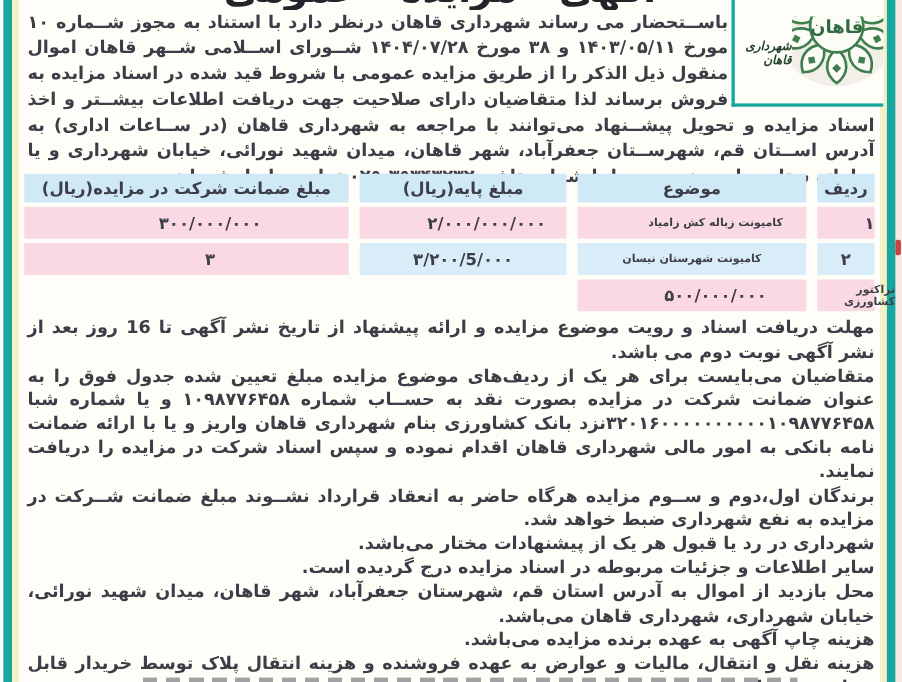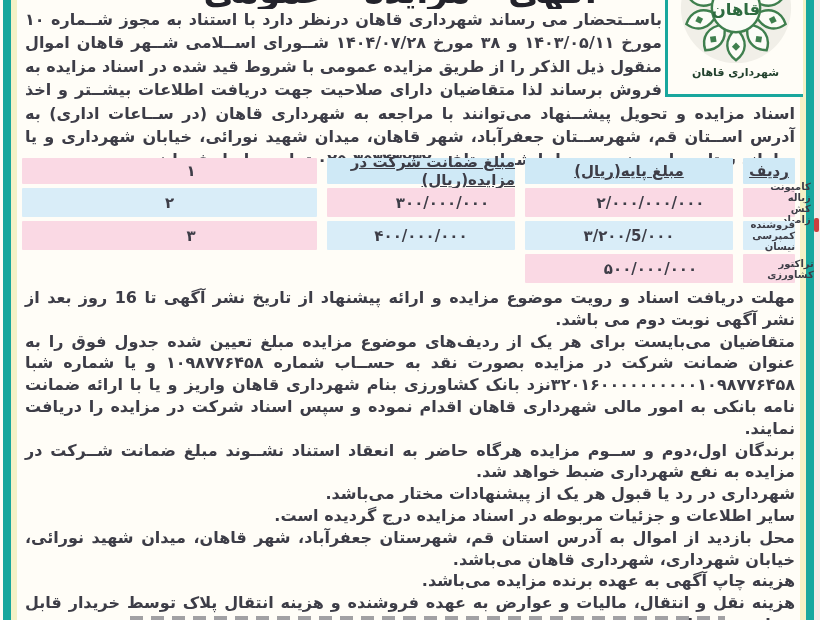--- a/index.html
+++ b/index.html
@@ -38,27 +38,27 @@
   .title-text{
     font-size:34px;font-weight:bold;color:#23232b;line-height:1;
     margin-top:-26px;word-spacing:26px;white-space:nowrap;
   }
   
   .logo-box{
     position:absolute;top:0;right:17px;width:138px;height:97px;
     background:var(--paper);
     border-left:3px solid var(--teal);
     border-bottom:3px solid var(--teal);
-    display:flex;flex-direction:column;align-items:center;
+    display:flex;flex-direction:row;align-items:center;
     box-sizing:border-box;
   }
   .logo-art{width:116px;height:64px;overflow:hidden;display:flex;justify-content:center;}
   .logo-art svg{width:116px;height:116px;margin-top:-50px;flex:none;}
   .logo-caption{
-    font-size:11px;font-weight:bold;
+    font-size:11px;font-style:italic;font-weight:bold;
     color:#23422e;margin-top:2px;
   }
   
   .intro{
     position:absolute;top:8px;right:25px;left:25px;
     font-size:16px;line-height:23.4px;font-weight:600;
     text-align:justify;
   }
   .logo-reserve{float:right;width:133px;height:88px;}
   
@@ -67,21 +67,21 @@
     display:grid;
     grid-template-columns:52px 208px 188px 1fr;
     grid-template-rows:26px 29px 29px 29px;
     gap:4px 10px;
   }
   .cell{
     display:flex;align-items:center;justify-content:center;
     font-weight:700;font-size:15px;border-radius:1px;
   }
   .cell.subject{font-size:10px;}
-  .th{background:var(--header_blue);text-decoration:underline;}
+  .th{background:var(--header_blue);}
   .pink{background:var(--row_pink);padding-left:43px;}
   .blue{background:var(--row_blue);}
   
   .notes{
     position:absolute;top:287px;right:25px;left:25px;
     font-size:16px;line-height:21.8px;font-weight:600;
     text-align:justify;
   }
   .notes p{margin:0;}
   
@@ -133,42 +133,42 @@
     </div>
     <div class="logo-caption">شهرداری قاهان</div>
   </div>
 
   <div class="intro">
     <span class="logo-reserve"></span><span>باســتحضار می رساند شهرداری قاهان درنظر دارد با استناد به مجوز شــماره ۱۰ مورخ ۱۴۰۳/۰۵/۱۱ و ۳۸ مورخ ۱۴۰۴/۰۷/۲۸ شــورای اســلامی شــهر قاهان اموال منقول ذیل الذکر را از طریق مزایده عمومی با شروط قید شده در اسناد مزایده به فروش برساند لذا متقاضیان دارای صلاحیت جهت دریافت اطلاعات بیشــتر و اخذ اسناد مزایده و تحویل پیشــنهاد می‌توانند با مراجعه به شهرداری قاهان (در ســاعات اداری) به آدرس اســتان قم، شهرســتان جعفرآباد، شهر قاهان، میدان شهید نورائی، خیابان شهرداری و یا سامانه ستاد مراجعه نموده و یا با شماره تلفن ۳۵۳۴۳۲۳۲-۰۲۵ تماس حاصل فرمایند.</span>
   </div>
 
   <div class="auction-table">
     <div class="cell th">ردیف</div>
+    <div class="cell th">موضوع</div>
     <div class="cell th">مبلغ پایه(ریال)</div>
     <div class="cell th">مبلغ ضمانت شرکت در مزایده(ریال)</div>
 
     <div class="cell pink">۱</div>
     <div class="cell pink subject">کامیونت زباله کش زامیاد</div>
     <div class="cell pink">۲/۰۰۰/۰۰۰/۰۰۰</div>
     <div class="cell pink">۳۰۰/۰۰۰/۰۰۰</div>
 
     <div class="cell blue">۲</div>
-    <div class="cell blue subject">فروشنده کمپرسی نیسان</div>
+    <div class="cell blue subject">کامیونت شهرستان نیسان</div>
     <div class="cell blue">۳/۲۰۰/5/۰۰۰</div>
-    <div class="cell blue">۴۰۰/۰۰۰/۰۰۰</div>
 
     <div class="cell pink">۳</div>
     <div class="cell pink subject">تراکتور کشاورزی</div>
     <div class="cell pink">۵۰۰/۰۰۰/۰۰۰</div>
   </div>
 
   <div class="notes">
     <p>مهلت دریافت اسناد و رویت موضوع مزایده و ارائه پیشنهاد از تاریخ نشر آگهی تا 16 روز بعد از نشر آگهی نوبت دوم می باشد.</p>
     <p>متقاضیان می‌بایست برای هر یک از ردیف‌های موضوع مزایده مبلغ تعیین شده جدول فوق را به عنوان ضمانت شرکت در مزایده بصورت نقد به حســاب شماره ۱۰۹۸۷۷۶۴۵۸ و یا شماره شبا ۳۲۰۱۶۰۰۰۰۰۰۰۰۰۰۱۰۹۸۷۷۶۴۵۸نزد بانک کشاورزی بنام شهرداری قاهان واریز و یا با ارائه ضمانت نامه بانکی به امور مالی شهرداری قاهان اقدام نموده و سپس اسناد شرکت در مزایده را دریافت نمایند.</p>
-    <p>برندگان اول،دوم و ســوم مزایده هرگاه حاضر به انعقاد استناد نشــوند مبلغ ضمانت شــرکت در مزایده به نفع شهرداری ضبط خواهد شد.</p>
+    <p>برندگان اول،دوم و ســوم مزایده هرگاه حاضر به انعقاد قرارداد نشــوند مبلغ ضمانت شــرکت در مزایده به نفع شهرداری ضبط خواهد شد.</p>
     <p>شهرداری در رد یا قبول هر یک از پیشنهادات مختار می‌باشد.</p>
     <p>سایر اطلاعات و جزئیات مربوطه در اسناد مزایده درج گردیده است.</p>
     <p>محل بازدید از اموال به آدرس استان قم، شهرستان جعفرآباد، شهر قاهان، میدان شهید نورائی، خیابان شهرداری، شهرداری قاهان می‌باشد.</p>
     <p>هزینه چاپ آگهی به عهده برنده مزایده می‌باشد.</p>
     <p>هزینه نقل و انتقال، مالیات و عوارض به عهده فروشنده و هزینه انتقال پلاک توسط خریدار قابل پرداخت می باشد.</p>
   </div>
 
   <div class="clipped-line"></div>
 
 </div>

